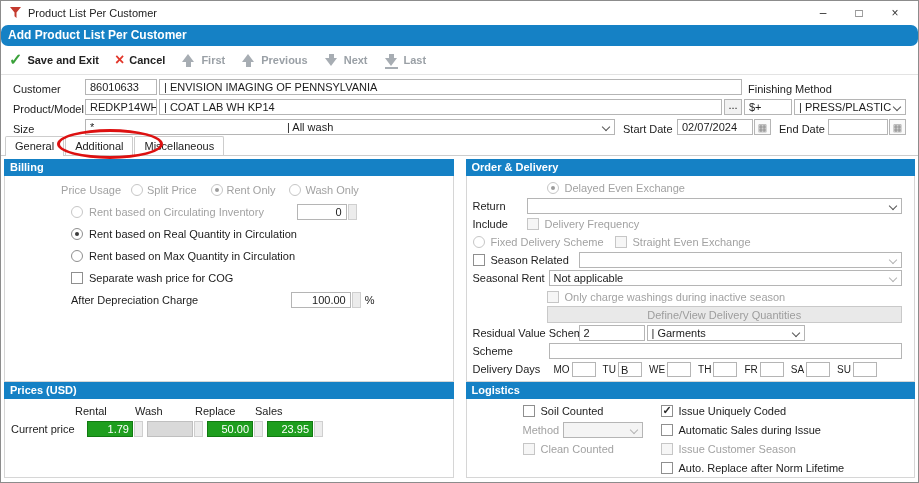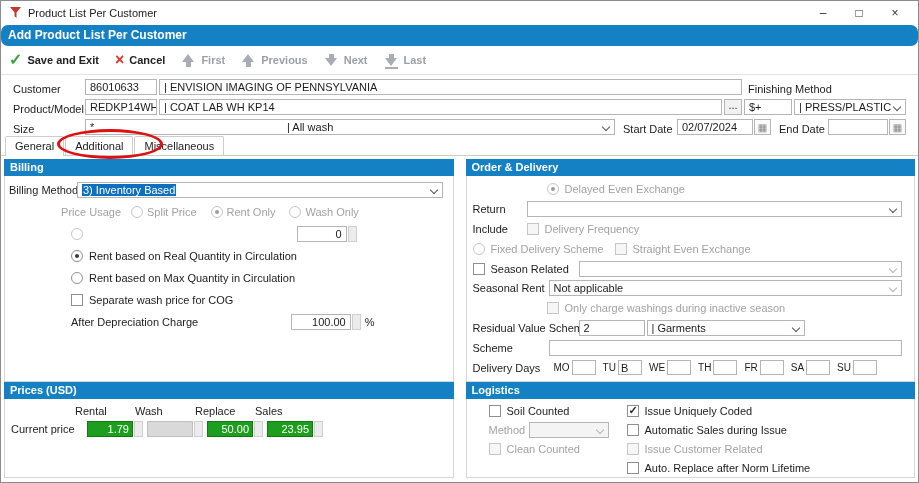--- a/index.html
+++ b/index.html
@@ -74,21 +74,21 @@
   .pcol{width:60px;padding-left:12px;flex:none;}
   .prow2{display:flex;align-items:center;padding-left:6px;margin-top:3px;}
   .plabel{width:52px;flex:none;}
   .pcell{display:flex;align-items:center;width:60px;flex:none;}
   .pricebox{width:46px;height:16px;border:1px solid #117a11;background:#1e9e1e;color:#fff;text-align:right;
             padding:0 3px;line-height:15px;flex:none;margin-left:24px;}
   .pricebox.dis{background:#d9d9d9;border-color:#bfbfbf;}
   .dpair{display:flex;align-items:center;margin-left:7px;}
   .dday{font-size:10px;margin-right:2px;}
   .dbox{width:24px;height:15px;border:1px solid #b5b5b5;background:#fff;line-height:14px;padding:0 2px;}
-  .lrow{display:flex;align-items:center;height:16px;margin-bottom:3px;padding:0 22px;}
+  .lrow{display:flex;align-items:center;height:16px;margin-bottom:3px;padding:0 22px;margin-left:34px;}
   .col1{width:138px;display:flex;align-items:center;flex:none;}
   .col2{display:flex;align-items:center;min-width:0;}
   .ellipse{position:absolute;left:56px;top:128px;width:106px;height:30px;border:3px solid #dd1111;
            border-radius:50%;z-index:30;pointer-events:none;background:transparent;}
   
   .w38{width:38px;flex:none;} .w47{width:47px;flex:none;} .w48{width:48px;flex:none;} .w50{width:50px;flex:none;}
   .w52{width:52px;flex:none;} .w60{width:60px;flex:none;} .w66{width:66px;flex:none;}
   .w70{width:70px;flex:none;} .w74{width:74px;flex:none;} .w76{width:76px;flex:none;} .w80{width:80px;flex:none;}
   .w86{width:86px;flex:none;} .w92{width:72px;flex:none;} .w104{width:104px;flex:none;} .w112{width:112px;flex:none;}
   .w124{width:124px;flex:none;} .w158{width:158px;flex:none;} .w197{width:197px;flex:none;display:inline-block;}
@@ -192,40 +192,34 @@
   </div>
 
   <div class="ellipse"></div>
 
   <div class="content">
 
     <div class="panel">
       <div class="sechead">Billing</div>
       <div class="seccontent sc-billing">
 
-        <div class="brow">
-          <span class="lbl w66">Billing Method</span>
-          <div class="combo grow mr6">
-            <span class="hl">3) Inventory Based</span>
-            <i class="chev"></i>
-          </div>
-        </div>
 
         <div class="brow" style="padding-left:12px;">
           <span class="lbl gray w104 tr">Price Usage</span>
           <span class="rb dis ml10"></span>
           <span class="lbl gray ml4">Split Price</span>
           <span class="rb dis sel ml14"></span>
           <span class="lbl gray ml4">Rent Only</span>
           <span class="rb dis ml14"></span>
           <span class="lbl gray ml4">Wash Only</span>
         </div>
 
         <div class="brow ind">
           <span class="rb dis"></span>
+          <span class="lbl gray ml6">Rent based on Circulating Inventory</span>
           <span class="rgroup mr92">
             <div class="tbox w50 tr">0</div>
             <span class="mini"></span>
           </span>
         </div>
 
         <div class="brow ind">
           <span class="rb sel"></span>
           <span class="lbl ml6">Rent based on Real Quantity in Circulation</span>
         </div>
@@ -326,20 +320,23 @@
             <span>Not applicable</span>
             <i class="chev light"></i>
           </div>
         </div>
 
         <div class="orow ind80">
           <span class="cb dis"></span>
           <span class="lbl gray ml6">Only charge washings during inactive season</span>
         </div>
 
+        <div class="orow ind80">
+          <button class="gbtn grow mr6">Define/View Delivery Quantities</button>
+        </div>
 
         <div class="orow">
           <span class="lbl w104">Residual Value Scheme</span>
           <div class="tbox w66" style="width:66px;flex:none;">2</div>
           <div class="combo w158">
             <span>| Garments</span>
             <i class="chev"></i>
           </div>
         </div>
 
@@ -410,21 +407,21 @@
           </span>
         </div>
 
         <div class="lrow">
           <span class="col1">
             <span class="cb dis"></span>
             <span class="lbl gray ml6">Clean Counted</span>
           </span>
           <span class="col2">
             <span class="cb dis"></span>
-            <span class="lbl gray ml6">Issue Customer Related</span>
+            <span class="lbl gray ml6">Issue Customer Season</span>
           </span>
         </div>
 
         <div class="lrow">
           <span class="col1"></span>
           <span class="col2">
             <span class="cb"></span>
             <span class="lbl ml6">Auto. Replace after Norm Lifetime</span>
           </span>
         </div>

